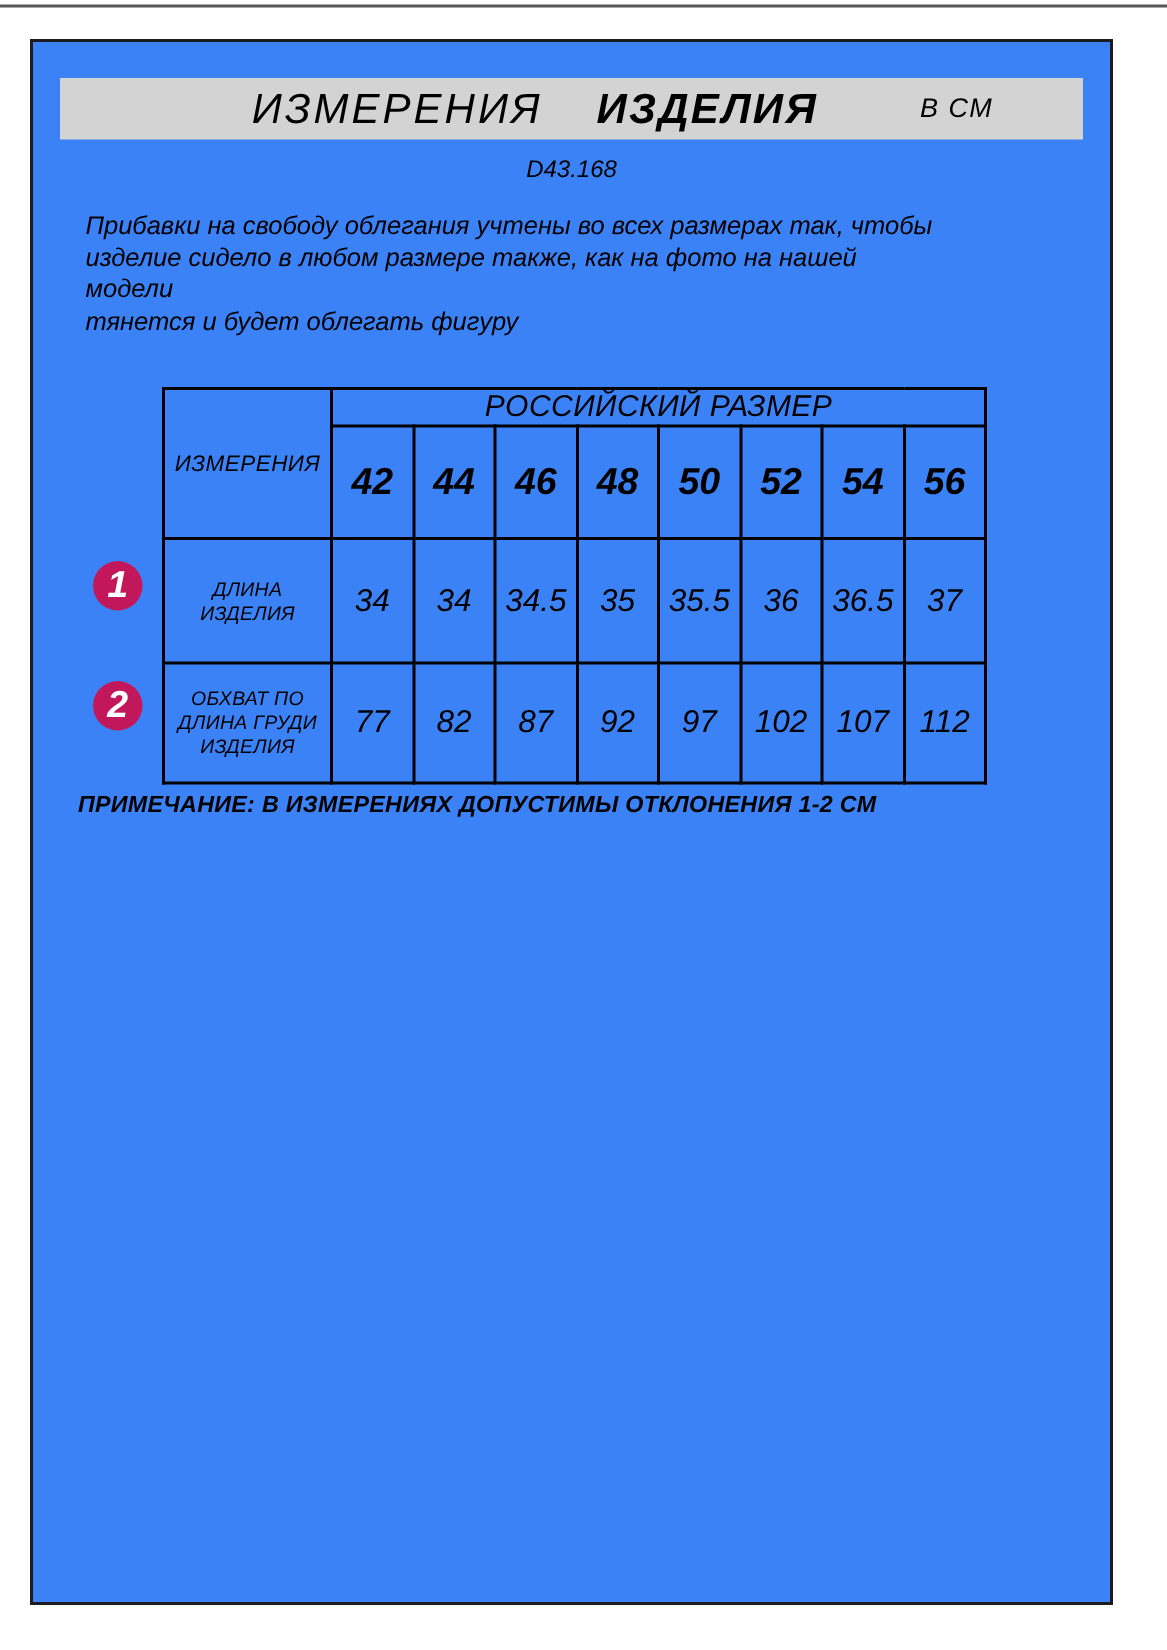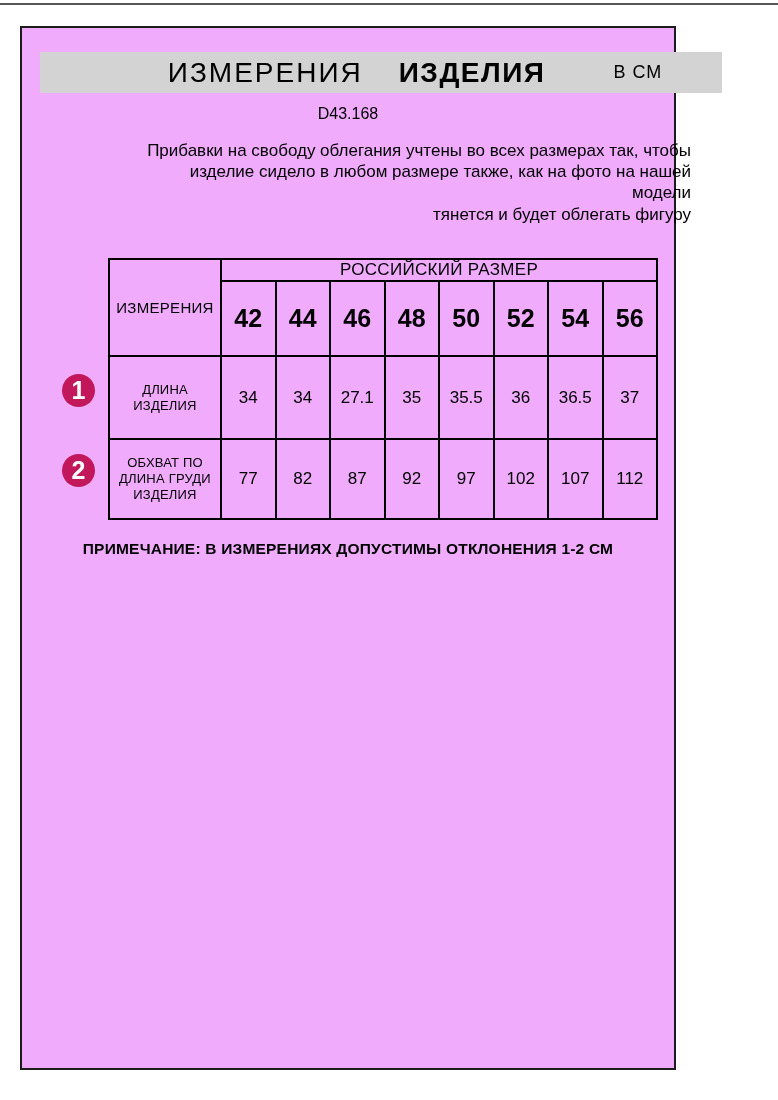--- a/index.html
+++ b/index.html
@@ -12,80 +12,82 @@
     overflow: hidden;
   }
   .scan-line {
     position: absolute; top: 3px; left: 0;
     width: 778px; height: 2px;
     background: var(--scanline, #3a3a3a);
     opacity: .85;
   }
   .page-frame {
     position: absolute; left: 20px; top: 26px;
-    width: 656px; height: 1044px;
+    width: 722px; height: 1044px;
     box-sizing: border-box;
     border: 2px solid var(--frame, #1c1c1c);
-    background: #f0abfc;
+    background: #3b82f6;
+    font-style: italic;
   }
   .title-bar {
     position: absolute; left: 18px; top: 24px;
     width: 682px; height: 41px;
     box-sizing: border-box; padding-left: 68px;
     background: var(--titlebar, #d3d3d3);
     display: flex; align-items: center; justify-content: center;
     gap: 36px;
   }
   .title-main    { font-size: 28px; letter-spacing: 2px; white-space: nowrap; }
   .title-product { font-size: 28px; font-weight: bold; letter-spacing: 1.5px; white-space: nowrap; }
   .title-units   { font-size: 18px; letter-spacing: 1px; white-space: nowrap; margin-left: 32px; }
 
   .article {
     position: absolute; top: 77px; left: 0; width: 100%;
     text-align: center; font-size: 16px;
   }
   .para {
-    position: absolute; left: 49px; width: 620px;
-    text-align: right; font-size: 17px; line-height: 21px;
+    position: absolute; left: 35px; width: 620px;
+    text-align: left; font-size: 17px; line-height: 21px;
   }
   .para-1 { top: 112px; }
   .para-2 { top: 176px; }
 
   .size-table {
     position: absolute; left: 86px; top: 230px;
     width: 550px;
     border-collapse: collapse; table-layout: fixed;
   }
   .size-table td {
     border: 2px solid var(--tableborder, #000);
     text-align: center; vertical-align: middle;
     padding: 0;
   }
   .corner-cell { width: 110px; font-size: 15px; letter-spacing: .3px; }
-  .group-cell  { height: 20px; font-size: 17px; letter-spacing: .3px; }
+  .group-cell  { height: 20px; font-size: 20px; letter-spacing: .3px; }
   .size-cell   { height: 73px; font-size: 25px; font-weight: bold; margin-top: 38px; }
   .row-1 td    { height: 81px; }
   .row-2 td    { height: 78px; }
   .label-cell  { font-size: 13px; line-height: 16px; padding: 0 10px; letter-spacing: .2px; }
-  .value-cell  { font-size: 17px; }
+  .value-cell  { font-size: 21px; }
 
   .badge {
     position: absolute; left: 40px;
     width: 33px; height: 33px; border-radius: 50%;
     background: var(--accent, #c2185b);
     color: #fff; font-size: 25px; font-weight: bold;
     display: flex; align-items: center; justify-content: center;
   }
   .badge-1 { top: 346px; }
   .badge-2 { top: 426px; }
 
   .note {
-    position: absolute; top: 512px; left: 0; width: 100%;
-    text-align: center; font-weight: bold; font-size: 15.5px;
+    position: absolute; top: 500px; left: 0; width: 100%;
+    text-align: left; font-weight: bold; font-size: 15.5px;
     letter-spacing: .2px;
+    padding-left: 30px;
   }
 </style>
 </head>
 <body>
 
 <div class="scan-line"></div>
 
 <div class="page-frame">
 
   <div class="title-bar">
@@ -119,21 +121,21 @@
         <td class="size-cell">48</td>
         <td class="size-cell">50</td>
         <td class="size-cell">52</td>
         <td class="size-cell">54</td>
         <td class="size-cell">56</td>
       </tr>
       <tr class="row-1">
         <td class="label-cell">ДЛИНА ИЗДЕЛИЯ</td>
         <td class="value-cell">34</td>
         <td class="value-cell">34</td>
-        <td class="value-cell">27.1</td>
+        <td class="value-cell">34.5</td>
         <td class="value-cell">35</td>
         <td class="value-cell">35.5</td>
         <td class="value-cell">36</td>
         <td class="value-cell">36.5</td>
         <td class="value-cell">37</td>
       </tr>
       <tr class="row-2">
         <td class="label-cell">ОБХВАТ ПО ДЛИНА ГРУДИ ИЗДЕЛИЯ</td>
         <td class="value-cell">77</td>
         <td class="value-cell">82</td>

